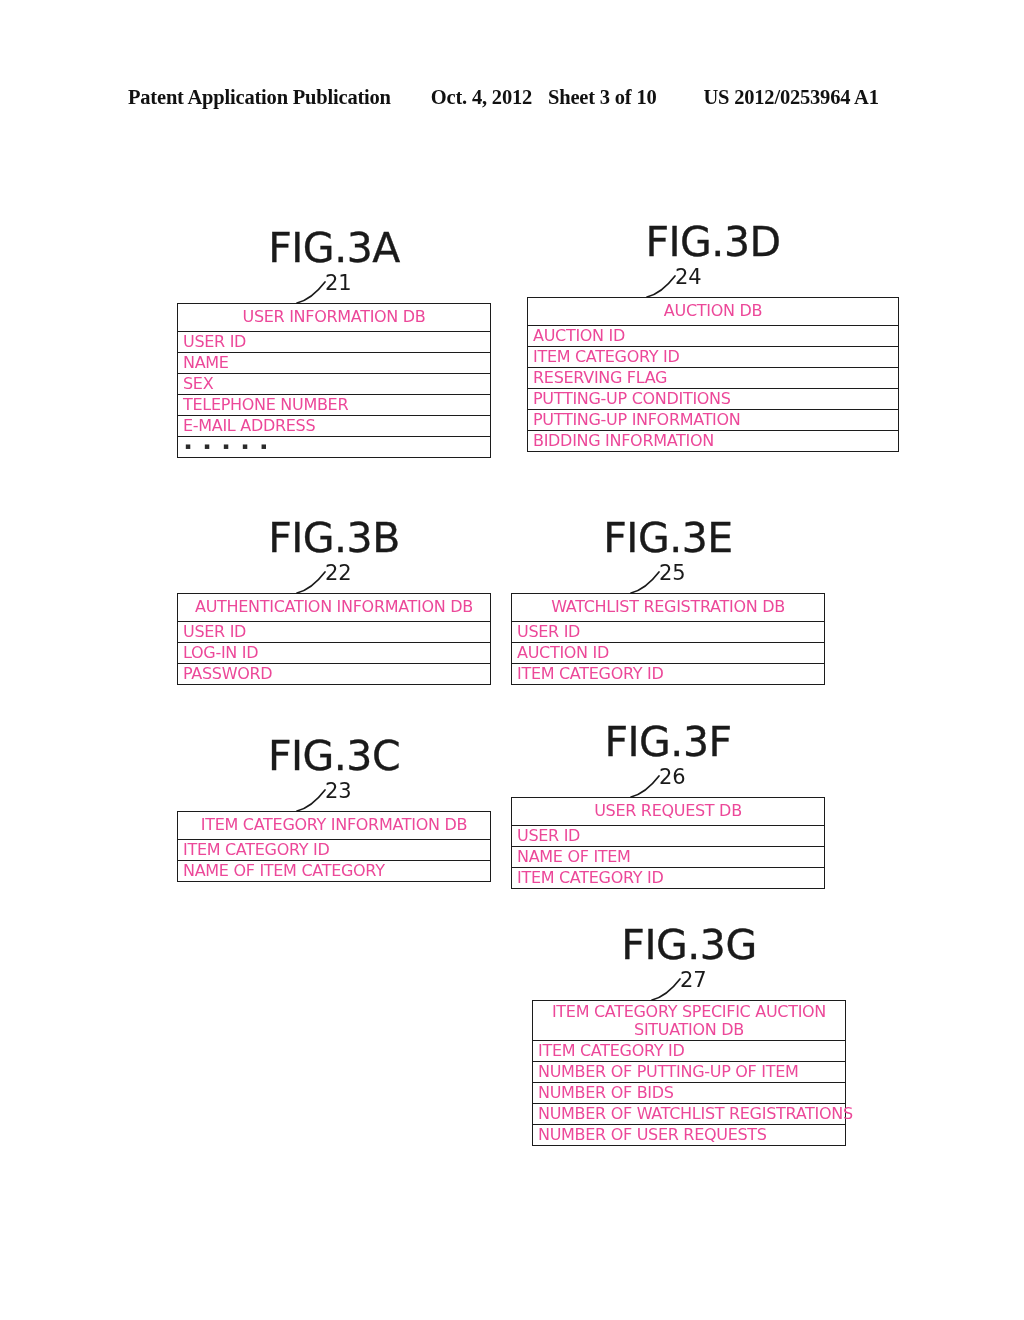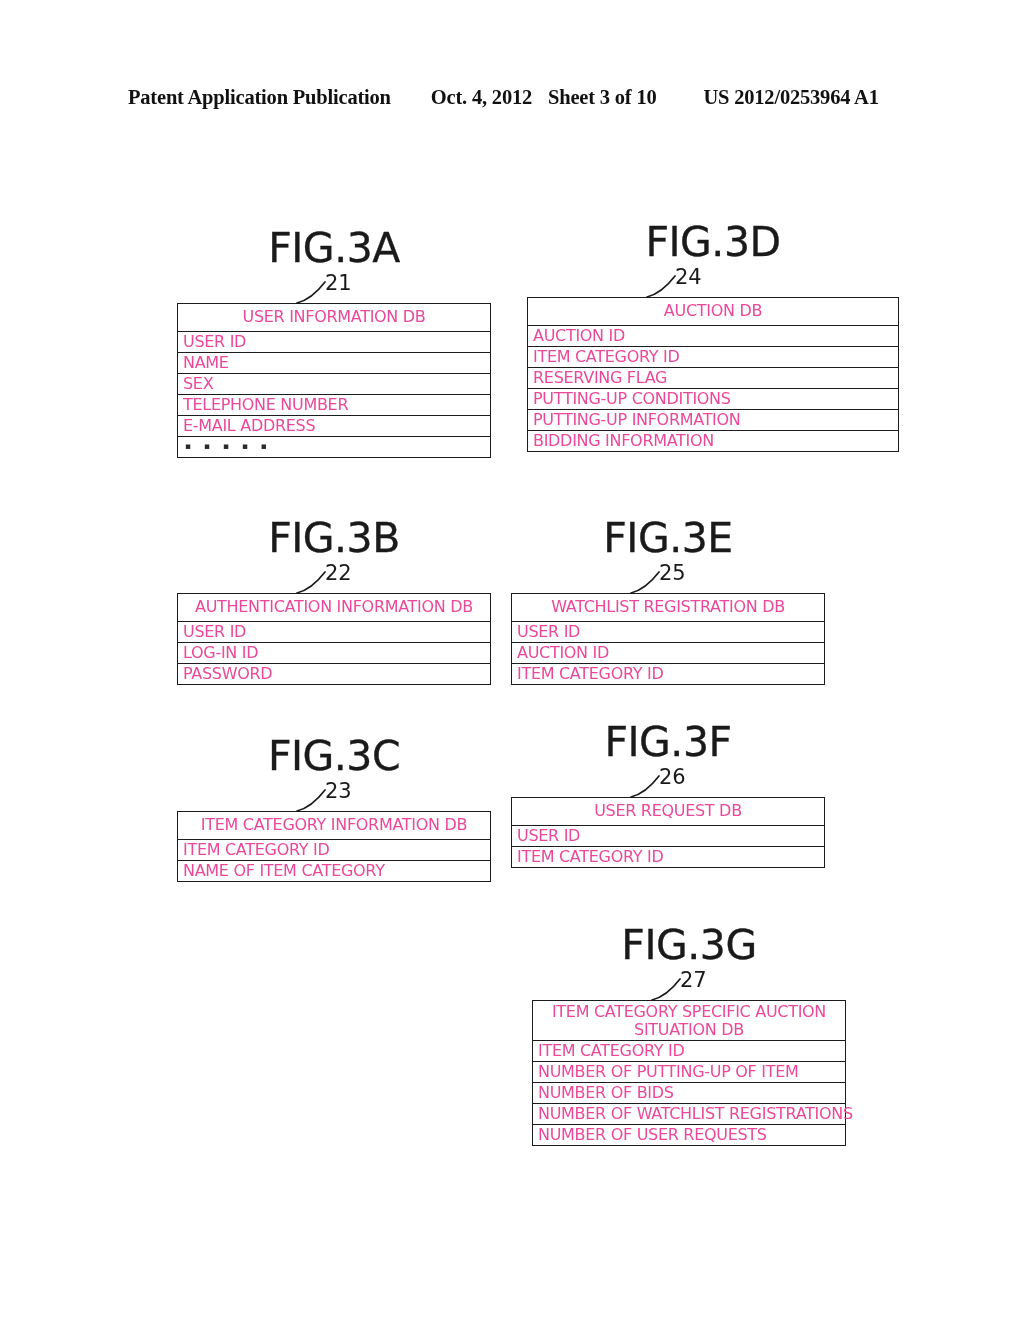--- a/index.html
+++ b/index.html
@@ -231,20 +231,21 @@
         <svg class="ref-leader" width="40" height="26" viewBox="0 0 40 26" style="left: 118px;">
           <path d="M2 24 C 10 22, 20 16, 30 3" stroke="#1a1a1a" stroke-width="1.7" fill="none" stroke-linecap="round"></path>
         </svg>
         <span class="ref-num" style="left: 148px;">26</span>
       </div>
       <div class="db-table">
         <div class="db-row head">
           <span>USER REQUEST DB</span>
         </div>
         <div class="db-row">USER ID</div>
+        <div class="db-row">NAME OF ITEM</div>
         <div class="db-row">ITEM CATEGORY ID</div>
       </div>
     </div>
     <div class="figure" id="fig-3g">
       <div class="fig-title">FIG.3G</div>
       <div class="ref-wrap">
         <svg class="ref-leader" width="40" height="26" viewBox="0 0 40 26" style="left: 118px;">
           <path d="M2 24 C 10 22, 20 16, 30 3" stroke="#1a1a1a" stroke-width="1.7" fill="none" stroke-linecap="round"></path>
         </svg>
         <span class="ref-num" style="left: 148px;">27</span>

